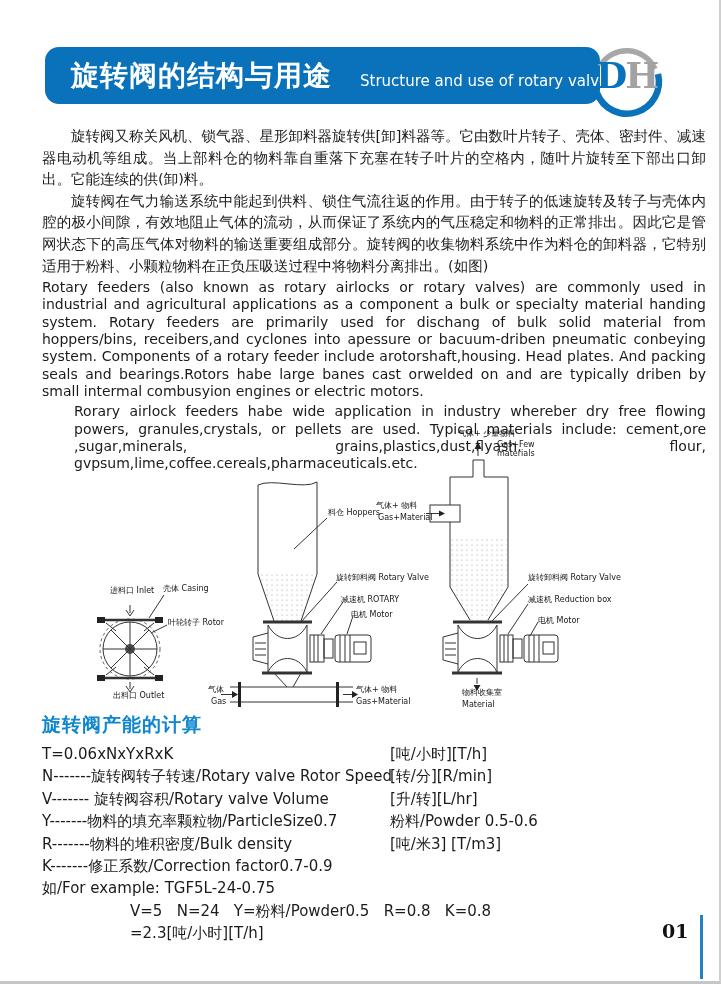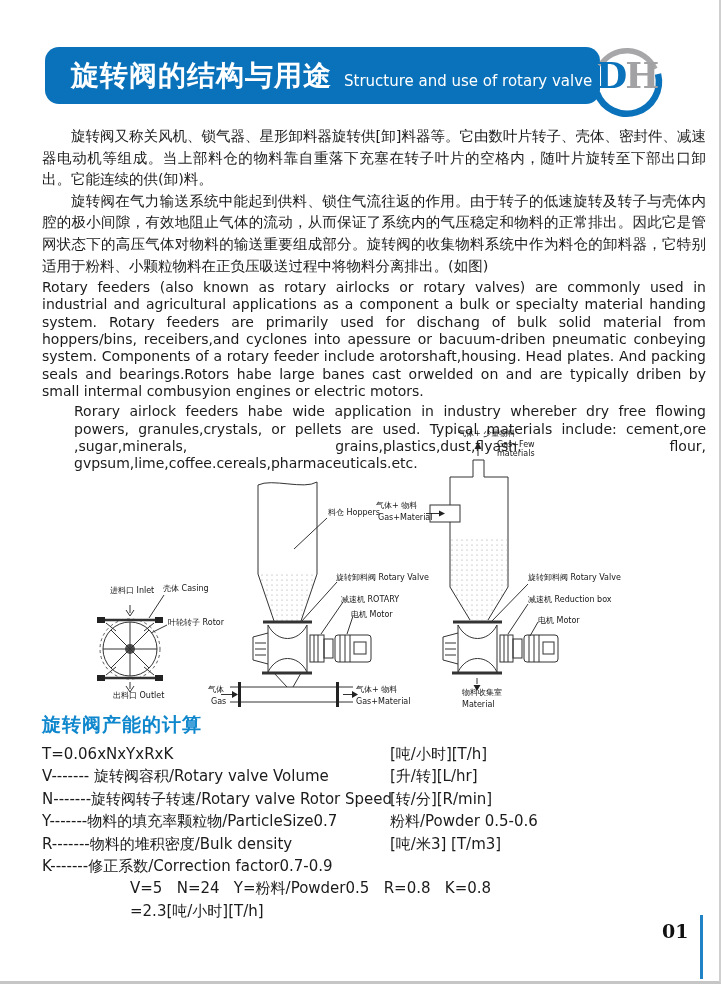--- a/index.html
+++ b/index.html
@@ -5,21 +5,21 @@
   html,body { margin:0; padding:0; background:#ffffff; }
   .page {
     position:relative; width:721px; height:984px; background:#fff;
     font-family:"DejaVu Sans", sans-serif; color:#1b1b1b; overflow:hidden;
     box-sizing:border-box; border-right:2px solid #cfcfcf; border-bottom:3px solid #c6c6c6;
   }
   
   .banner {
     position:absolute; left:45px; top:47px; width:555px; height:57px;
     background:#0a72ba; border-radius:14px; display:flex; align-items:center;
-    padding-left:26px; box-sizing:border-box;
+    padding-left:26px; box-sizing:border-box;gap:16px;
   }
   .banner .zh { color:#fff; font-size:28px; font-weight:bold; letter-spacing:1px; white-space:nowrap; }
   .banner .en { color:#fff; font-size:15px; margin-left:12px; padding-top:10px; white-space:nowrap; }
   
   .logo { position:absolute; left:580px; top:44px; width:98px; height:80px;text-align:center; }
   .logo svg { position:absolute; left:0; top:0; }
   .logo .letters { position:absolute; left:16px; top:10px; font-family:"DejaVu Serif", serif; font-weight:bold; font-size:36px; letter-spacing:-2px; }
   .logo .d { color:#0a72ba; }
   .logo .h { color:#a2a2a4; }
   
@@ -164,25 +164,26 @@
     <div class="dlabel" style="left:468px; top:167px;">减速机 Reduction box</div>
     <div class="dlabel" style="left:478px; top:188px;">电机 Motor</div>
     <div class="dlabel" style="left:402px; top:260px;">物料收集室</div>
     <div class="dlabel" style="left:402px; top:272px;">Material</div>
   </div>
 
   <div class="calc">
     <h2>旋转阀产能的计算</h2>
     <div class="crows">
       <div class="crow"><span>T=0.06xNxYxRxK</span><span class="r">[吨/小时][T/h]</span></div>
+      <div class="crow"><span>N-------旋转阀转子转速/Rotary valve Rotor Speed</span><span class="r">[转/分][R/min]</span></div>
       <div class="crow"><span>V------- 旋转阀容积/Rotary valve Volume</span><span class="r">[升/转][L/hr]</span></div>
-      <div class="crow"><span>N-------旋转阀转子转速/Rotary valve Rotor Speed</span><span class="r">[转/分][R/min]</span></div>
       <div class="crow"><span>Y-------物料的填充率颗粒物/ParticleSize0.7</span><span class="r">粉料/Powder 0.5-0.6</span></div>
       <div class="crow"><span>R-------物料的堆积密度/Bulk density</span><span class="r">[吨/米3] [T/m3]</span></div>
       <div class="crow"><span>K-------修正系数/Correction factor0.7-0.9</span></div>
+      <div class="crow"><span>如/For example: TGF5L-24-0.75</span></div>
       <div class="exline">V=5   N=24   Y=粉料/Powder0.5   R=0.8   K=0.8</div>
       <div class="exline">=2.3[吨/小时][T/h]</div>
     </div>
   </div>
 
   <div class="pagenum">01</div>
   <div class="footer-rule"></div>
 
 </div>
 

